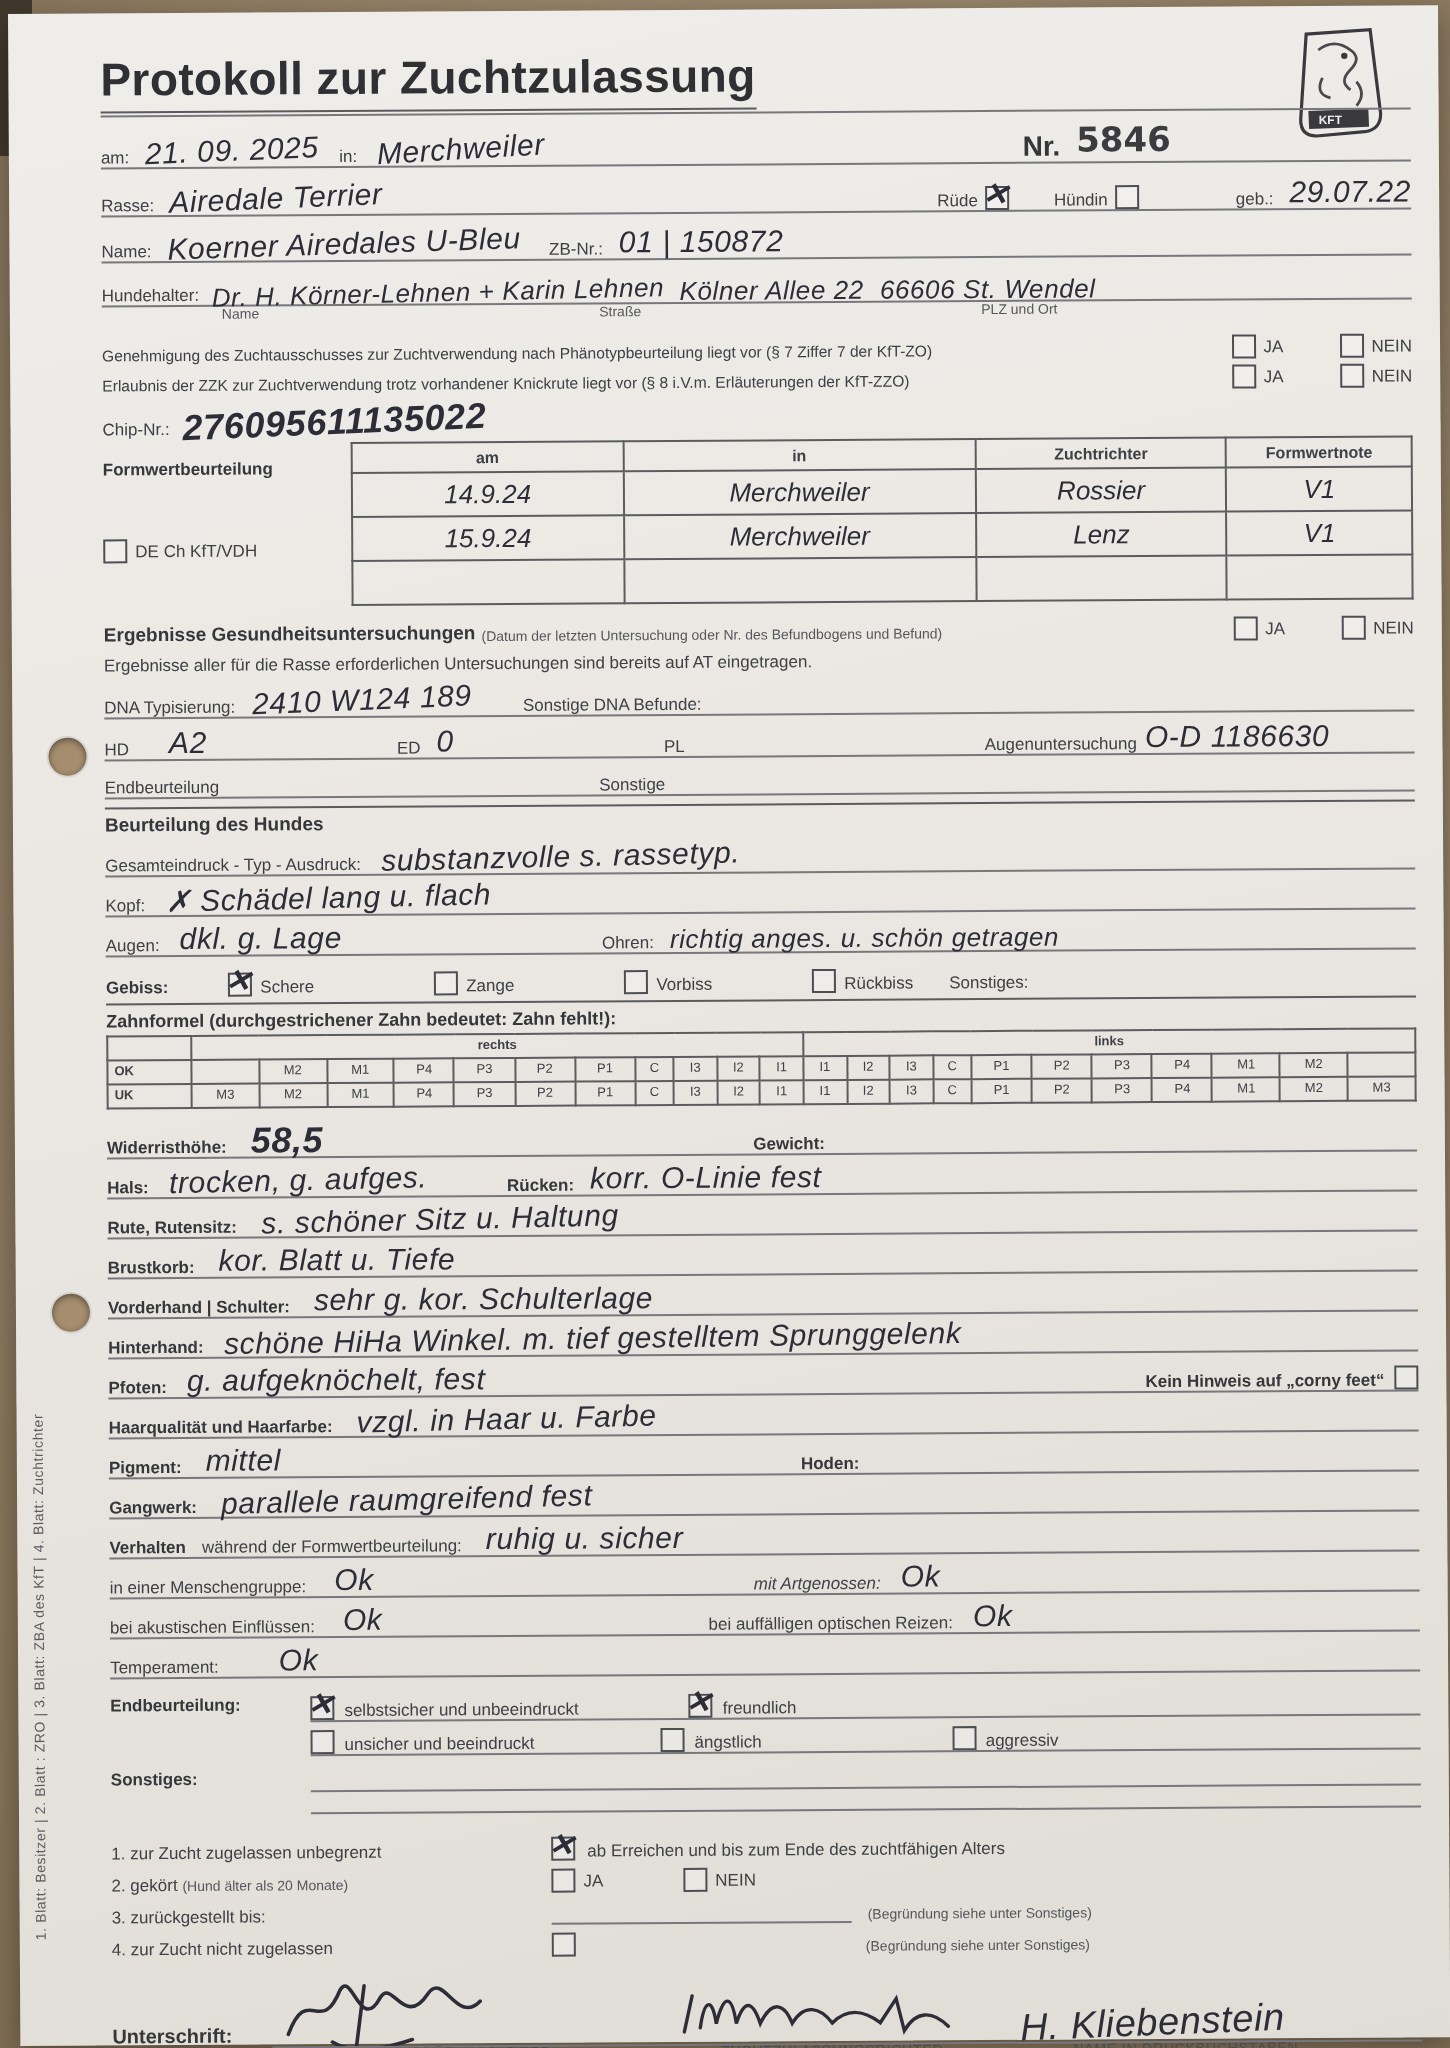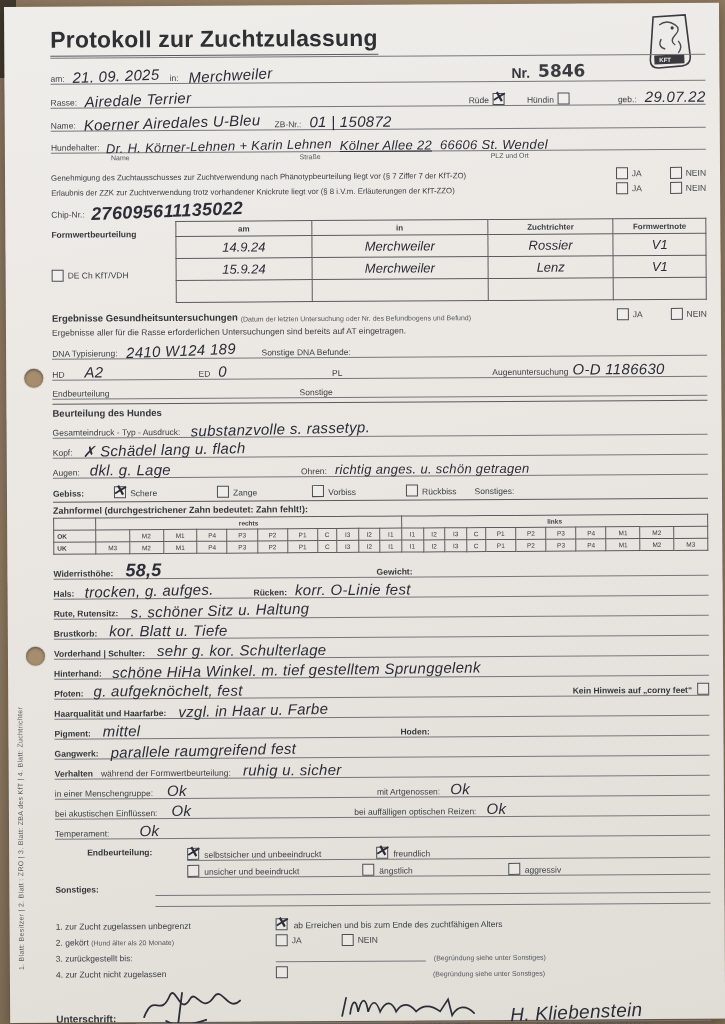--- a/index.html
+++ b/index.html
@@ -110,21 +110,21 @@
       <span class="lbl">Name:</span>
       <span class="hw hw-lg" style="margin-left:8px;transform:rotate(-1.5deg);">Koerner Airedales U-Bleu</span>
       <span class="lbl" style="margin-left:14px;">ZB-Nr.:</span>
       <span class="hw hw-lg" style="margin-left:8px;">01 | 150872</span>
       <span class="grow"></span>
     </div>
 
     <div class="row ul" style="height:21px;">
       <span class="lbl">Hundehalter:</span>
       <span class="hw" style="margin-left:6px;transform:rotate(-1deg);">Dr. H. Körner-Lehnen + Karin Lehnen</span>
-      <span class="hw" style="margin-left:8px;text-decoration:underline;">Kölner Allee 22</span>
+      <span class="hw" style="margin-left:8px;">Kölner Allee 22</span>
       <span class="hw" style="margin-left:8px;">66606 St. Wendel</span>
       <span class="grow"></span>
     </div>
     <div class="row" style="height:8px;">
       <span class="sm" style="margin-left:60px;">Name</span>
       <span class="sm" style="margin-left:170px;">Straße</span>
       <span class="sm" style="margin-left:170px;">PLZ und Ort</span>
     </div>
 
     <div class="sec">
@@ -406,40 +406,40 @@
       </div>
       <div class="row ul" style="height:19px;">
         <span class="lbl b">Verhalten</span>
         <span class="lbl" style="margin-left:8px;">während der Formwertbeurteilung:</span>
         <span class="hw hw-lg" style="margin-left:12px;">ruhig u. sicher</span>
         <span class="grow"></span>
       </div>
       <div class="row ul" style="height:19px;">
         <span class="lbl">in einer Menschengruppe:</span>
         <span class="hw hw-lg" style="margin-left:14px;">Ok</span>
-        <span class="lbl" style="margin-left:190px;">mit Artgenossen:</span>
+        <span class="lbl" style="margin-left:190px;font-style:italic;">mit Artgenossen:</span>
         <span class="hw hw-lg" style="margin-left:10px;">Ok</span>
         <span class="grow"></span>
       </div>
       <div class="row ul" style="height:19px;">
         <span class="lbl">bei akustischen Einflüssen:</span>
         <span class="hw hw-lg" style="margin-left:14px;">Ok</span>
         <span class="lbl" style="margin-left:163px;">bei auffälligen optischen Reizen:</span>
         <span class="hw hw-lg" style="margin-left:10px;">Ok</span>
         <span class="grow"></span>
       </div>
       <div class="row ul" style="height:19px;">
         <span class="lbl">Temperament:</span>
         <span class="hw hw-lg" style="margin-left:30px;">Ok</span>
         <span class="grow"></span>
       </div>
     </div>
 
     <div class="sec" style="margin-top:5px;display:flex;">
-      <span class="lbl b" style="width:100px;flex:none;padding-top:3px;margin-left:32px;">Endbeurteilung:</span>
+      <span class="lbl b" style="width:100px;flex:none;padding-top:3px;">Endbeurteilung:</span>
       <div style="flex:1;">
         <div class="row ul" style="height:16px;">
           <span class="cb checked"></span>
           <span class="lbl" style="margin-left:5px;">selbstsicher und unbeeindruckt</span>
           <span class="cb checked" style="margin-left:55px;"></span>
           <span class="lbl" style="margin-left:5px;">freundlich</span>
           <span class="grow"></span>
         </div>
         <div class="row ul" style="height:16px;">
           <span class="cb"></span>

